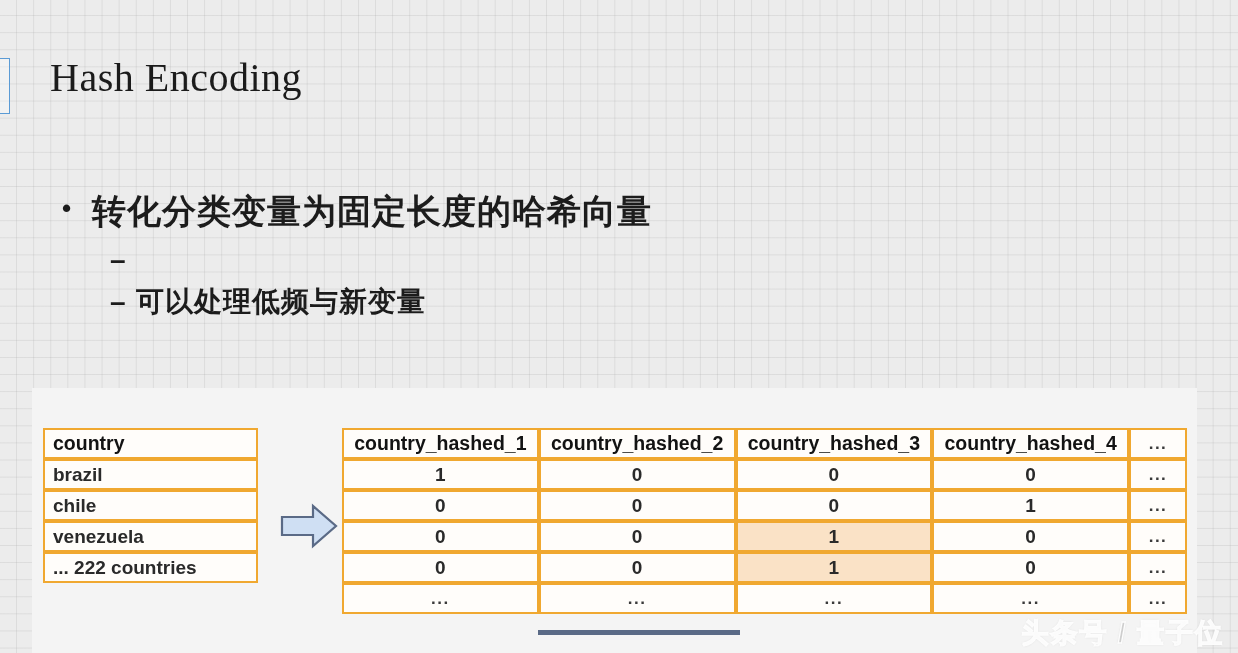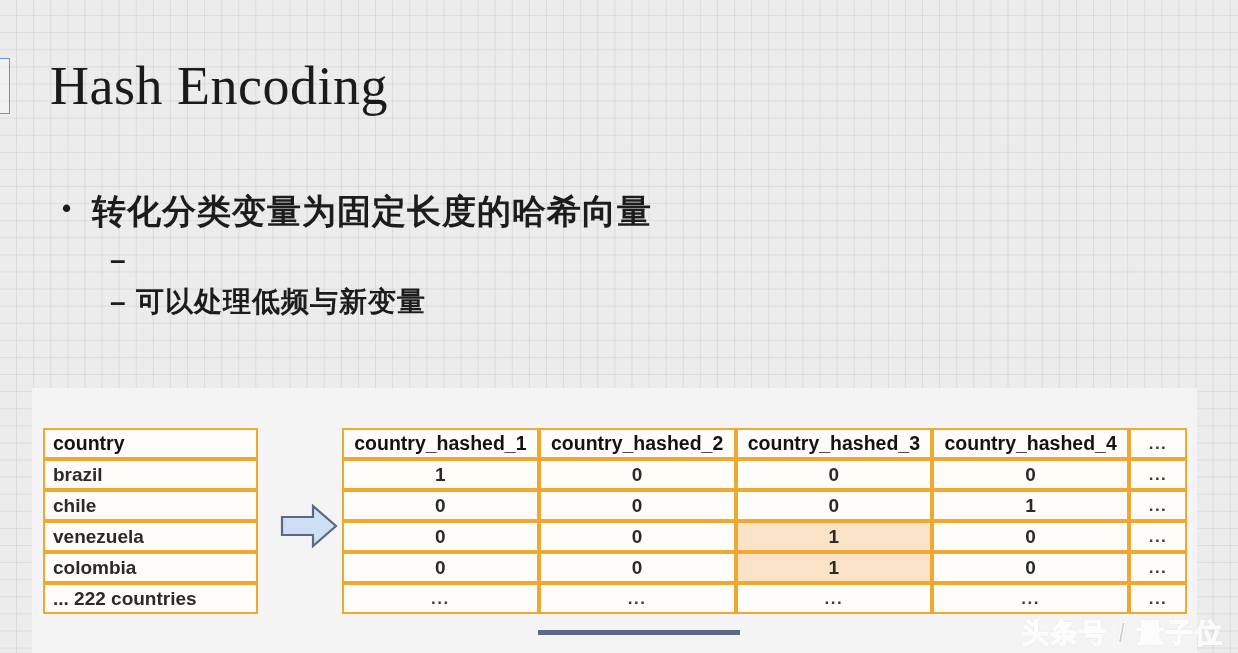--- a/index.html
+++ b/index.html
@@ -31,21 +31,21 @@
     border: 1.5px solid #5b9bd5;
     background: rgba(255,255,255,0.35);
   }
 
   
   .slide-title {
     position: absolute;
     left: 50px;
     top: 56px;
     font-family: "Liberation Serif", "DejaVu Serif", serif;
-    font-size: 54px;
+    font-size: 40px;
     line-height: 1.12;
     color: #1b1b1b;
     letter-spacing: 0.5px;
     white-space: nowrap;
   }
 
   
   .bullet-block {
     position: absolute;
     left: 62px;
@@ -235,23 +235,20 @@
       <tr>
         <td>brazil</td>
       </tr>
       <tr>
         <td>chile</td>
       </tr>
       <tr>
         <td>venezuela</td>
       </tr>
       <tr>
-        <td>colombia</td>
-      </tr>
-      <tr>
         <td class="summary">... 222 countries</td>
       </tr>
     </tbody>
   </table>
 
   <div class="arrow">
     <svg width="58" height="46" viewBox="0 0 58 46" xmlns="http://www.w3.org/2000/svg">
       <polygon points="2,14 33,14 33,3 56,23 33,43 33,32 2,32" fill="#cfdff3" stroke="#5a6a86" stroke-width="2.2" stroke-linejoin="miter"></polygon>
     </svg>
   </div>

